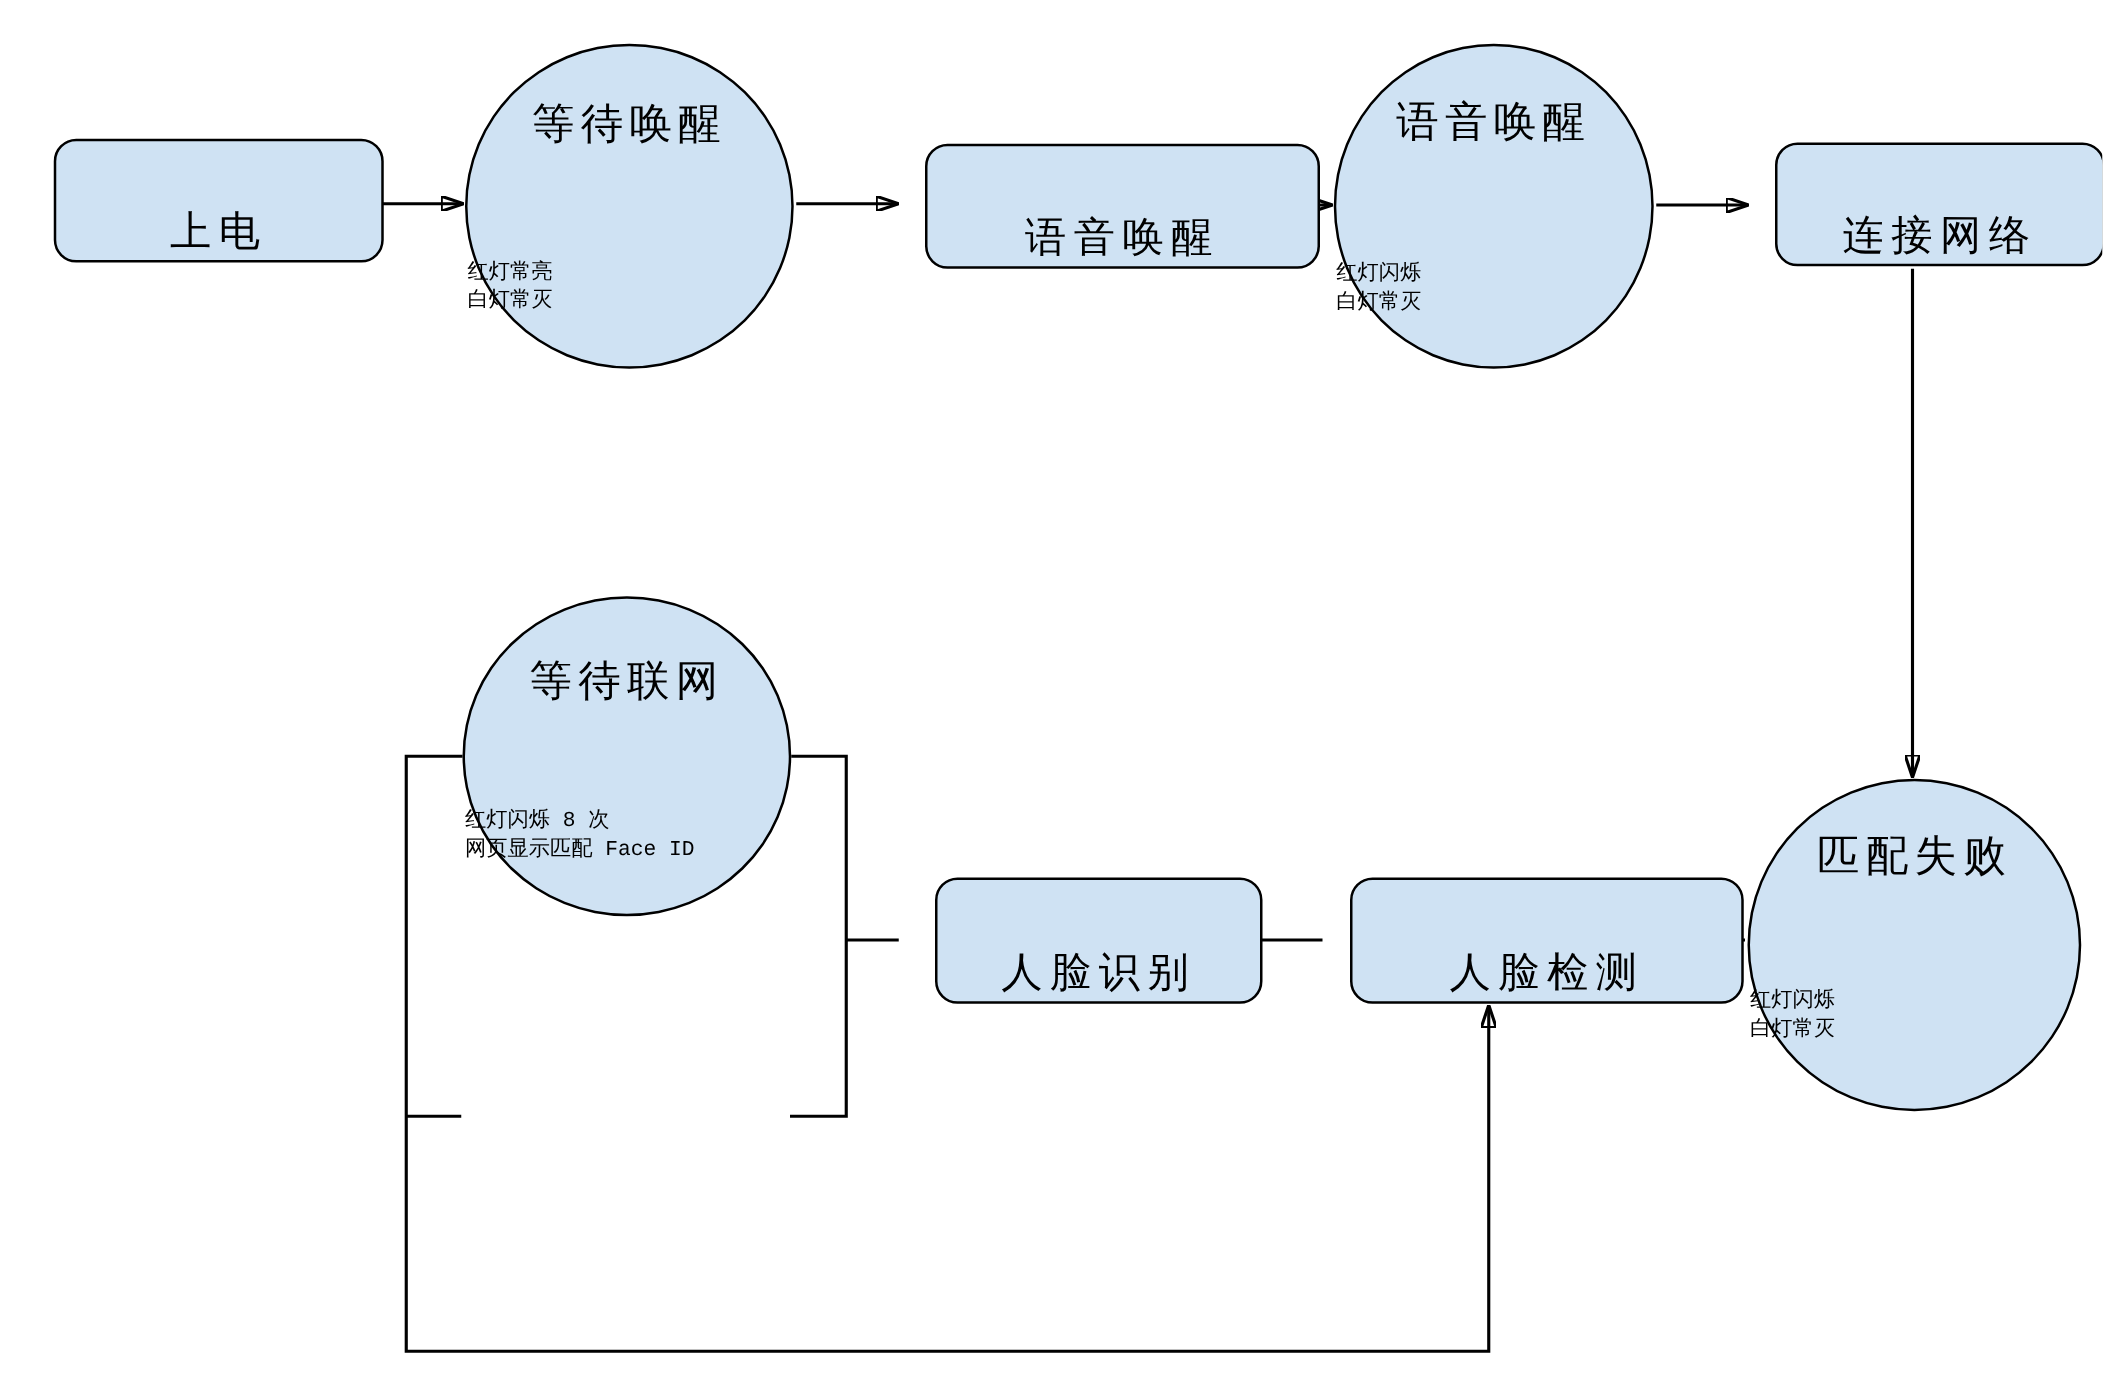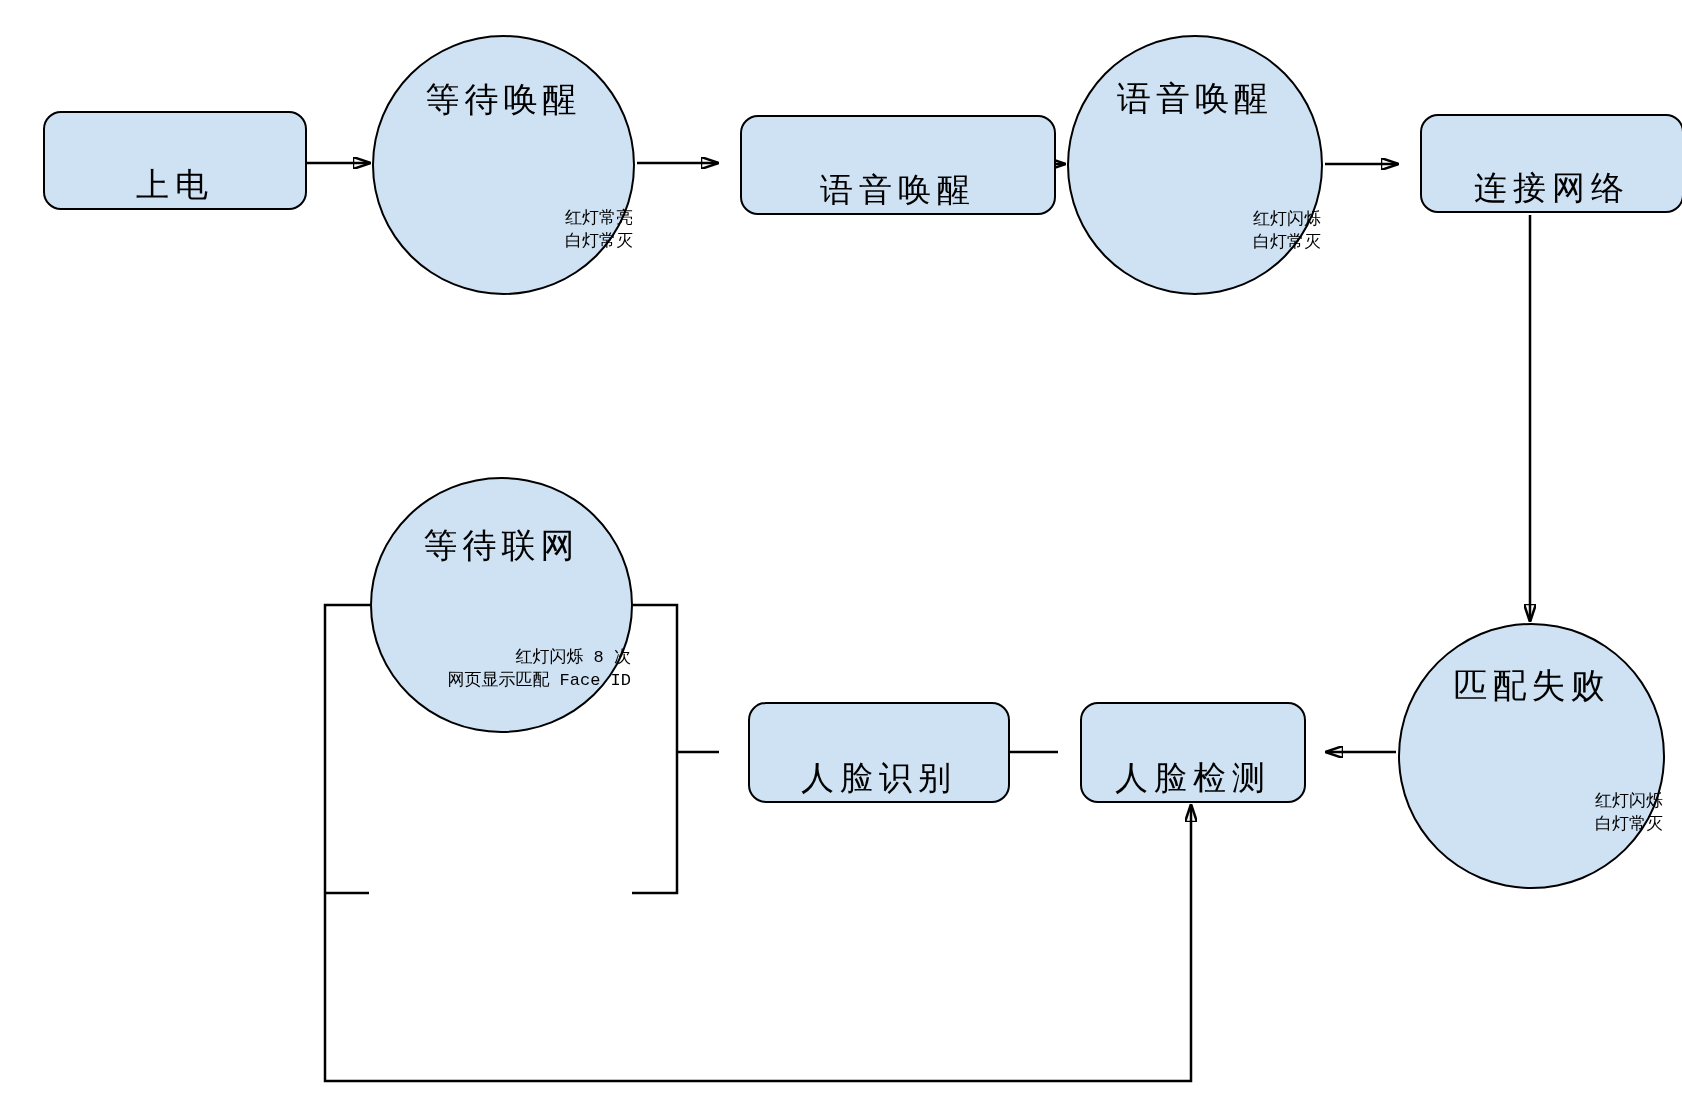--- a/index.html
+++ b/index.html
@@ -17,21 +17,21 @@
     color:#000;
     overflow:hidden;
   }
   .wires{position:absolute;left:0;top:0;width:1682px;height:1108px;}
   .wires path{stroke:var(--line-color);stroke-width:2.5;fill:none;}
   .node{position:absolute;box-sizing:border-box;background:var(--node-fill);border:2.5px solid var(--node-border);font-family:Liberation Mono, monospace;}
   .rect{border-radius:18px;display:flex;align-items:flex-end;justify-content:center;margin-left:20px;}
   .ellipse{border-radius:50%;}
   .label{font-size:33px;letter-spacing:6px;white-space:nowrap;}
   .etitle{position:absolute;left:0;width:100%;text-align:center;font-size:34px;letter-spacing:5px;line-height:38px;white-space:nowrap;}
-  .esub{position:absolute;left:0;width:100%;text-align:right;font-size:17px;line-height:23px;white-space:nowrap;}
+  .esub{position:absolute;left:0;width:100%;text-align:left;font-size:17px;line-height:23px;white-space:nowrap;}
 </style>
 </head>
 <body>
 
 <div class="canvas">
 
   <svg class="wires" viewBox="0 0 1682 1108">
     <defs>
       <marker id="arrow" viewBox="0 0 18 12" refX="17" refY="6" markerWidth="18" markerHeight="12" markerUnits="userSpaceOnUse" orient="auto">
         <path d="M0,0 L18,6 L0,12 z" fill="#000" stroke="none"></path>
@@ -59,21 +59,21 @@
   </div>
 
   <div class="node rect" style="left:1400px;top:114px;width:264px;height:99px">
     <span class="label">连接网络</span>
   </div>
 
   <div class="node rect" style="left:728px;top:702px;width:262px;height:101px">
     <span class="label">人脸识别</span>
   </div>
 
-  <div class="node rect" style="left:1060px;top:702px;width:226px;height:101px">
+  <div class="node rect" style="left:1060px;top:702px;width:315px;height:101px">
     <span class="label">人脸检测</span>
   </div>
 
   <div class="node ellipse" style="left:372px;top:35px;width:263px;height:260px">
     <div class="etitle" style="top:46px">等待唤醒</div>
     <div class="esub" style="top:170px">
       <div>红灯常亮</div>
       <div>白灯常灭</div>
     </div>
   </div>

